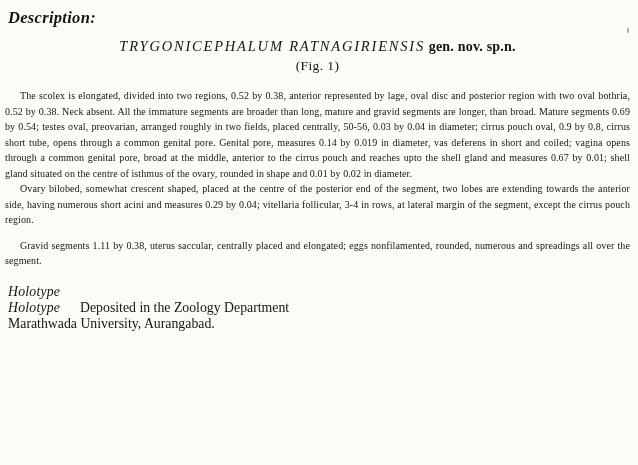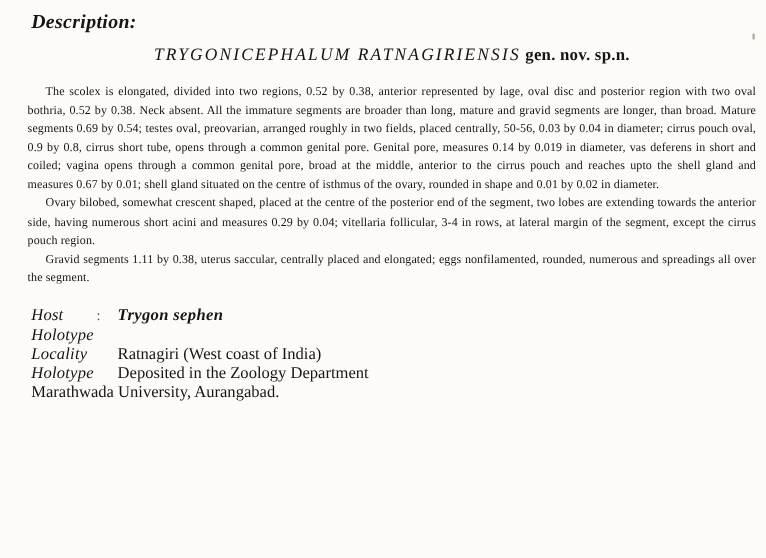--- a/index.html
+++ b/index.html
@@ -9,21 +9,21 @@
   }
   .page {
     position: relative;
     width: 638px;
     height: 465px;
     background: #fcfbf8;
     color: #161512;
     font-family: "Liberation Serif", "DejaVu Serif", serif;
     overflow: hidden;
     box-sizing: border-box;
-    padding: 8px 8px 0 23px;
+    padding: 8px 8px 0 5px;
   }
   .description-label {
     font-style: italic;
     font-weight: bold;
     font-size: 16.5px;
     letter-spacing: 0.3px;
     padding-left: 3px;
   }
   .title-block {
     margin-top: 9px;
@@ -52,20 +52,21 @@
     font-size: 10px;
     line-height: 15.5px;
     text-align: justify;
     letter-spacing: 0.1px;
   }
   .body-text p {
     margin: 0;
     text-indent: 15px;
   }
   .body-text p.para-gravid {
+    margin-top: 10px;
   }
   .specimen-block {
     margin-top: 15px;
     font-size: 13.8px;
     line-height: 16px;
     padding-left: 3px;
   }
   .specimen-row {
     display: flex;
   }
@@ -106,49 +107,37 @@
 <body>
 
 <div class="page">
 
   <div class="description-label">Description:</div>
 
   <div class="title-block">
     <span class="species-title">TRYGONICEPHALUM RATNAGIRIENSIS</span><span class="title-suffix"> gen. nov. sp.n.</span>
   </div>
 
+  <div class="fig-caption">(Fig. 1)</div>
 
   <div class="body-text">
     <p>The scolex is elongated, divided into two regions, 0.52 by 0.38, anterior represented by lage, oval disc and posterior region with two oval bothria, 0.52 by 0.38. Neck absent. All the immature segments are broader than long, mature and gravid segments are longer, than broad. Mature segments 0.69 by 0.54; testes oval, preovarian, arranged roughly in two fields, placed centrally, 50-56, 0.03 by 0.04 in diameter; cirrus pouch oval, 0.9 by 0.8, cirrus short tube, opens through a common genital pore. Genital pore, measures 0.14 by 0.019 in diameter, vas deferens in short and coiled; vagina opens through a common genital pore, broad at the middle, anterior to the cirrus pouch and reaches upto the shell gland and measures 0.67 by 0.01; shell gland situated on the centre of isthmus of the ovary, rounded in shape and 0.01 by 0.02 in diameter.</p>
     <p>Ovary bilobed, somewhat crescent shaped, placed at the centre of the posterior end of the segment, two lobes are extending towards the anterior side, having numerous short acini and measures 0.29 by 0.04; vitellaria follicular, 3-4 in rows, at lateral margin of the segment, except the cirrus pouch region.</p>
     <p class="para-gravid">Gravid segments 1.11 by 0.38, uterus saccular, centrally placed and elongated; eggs nonfilamented, rounded, numerous and spreadings all over the segment.</p>
   </div>
 
   <div class="specimen-block">
 
-    <div class="specimen-row">
-      <span class="specimen-label">
-        <span>Host</span>
-        <span class="specimen-sep">:</span>
-      </span>
-      <span class="specimen-value">Trygon sephen</span>
-    </div>
 
     <div class="specimen-row">
       <span class="specimen-label">
         <span>Holotype</span>
       </span>
     </div>
 
-    <div class="specimen-row">
-      <span class="specimen-label">
-        <span>Locality</span>
-      </span>
-      <span class="specimen-value">Ratnagiri (West coast of India)</span>
-    </div>
 
     <div class="specimen-row">
       <span class="specimen-label">
         <span>Holotype</span>
       </span>
       <span class="specimen-value">Deposited in the Zoology Department</span>
     </div>
 
     <div class="specimen-row">
       <span class="specimen-value">Marathwada University, Aurangabad.</span>

